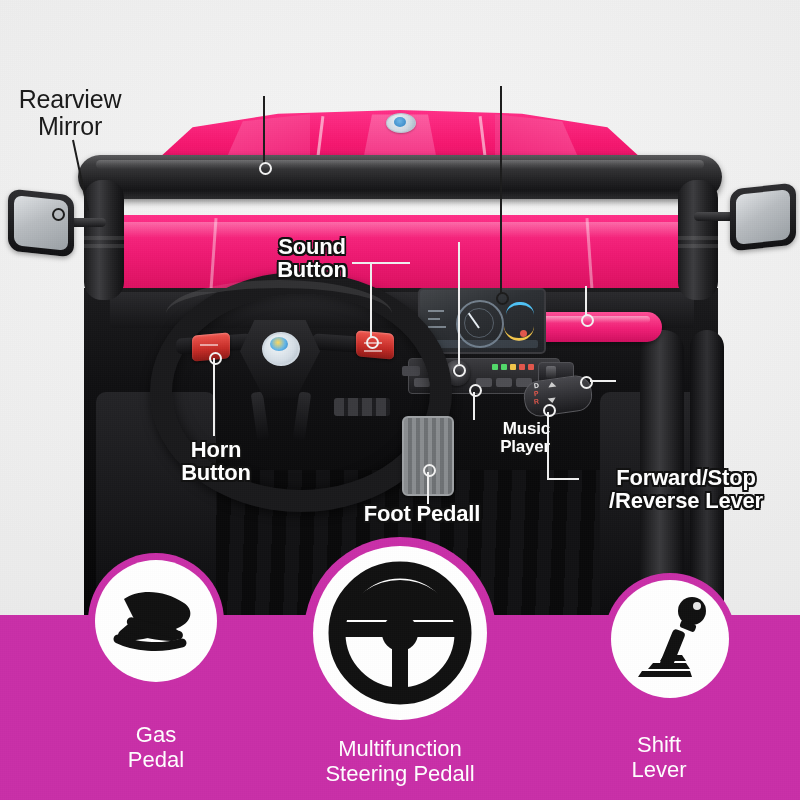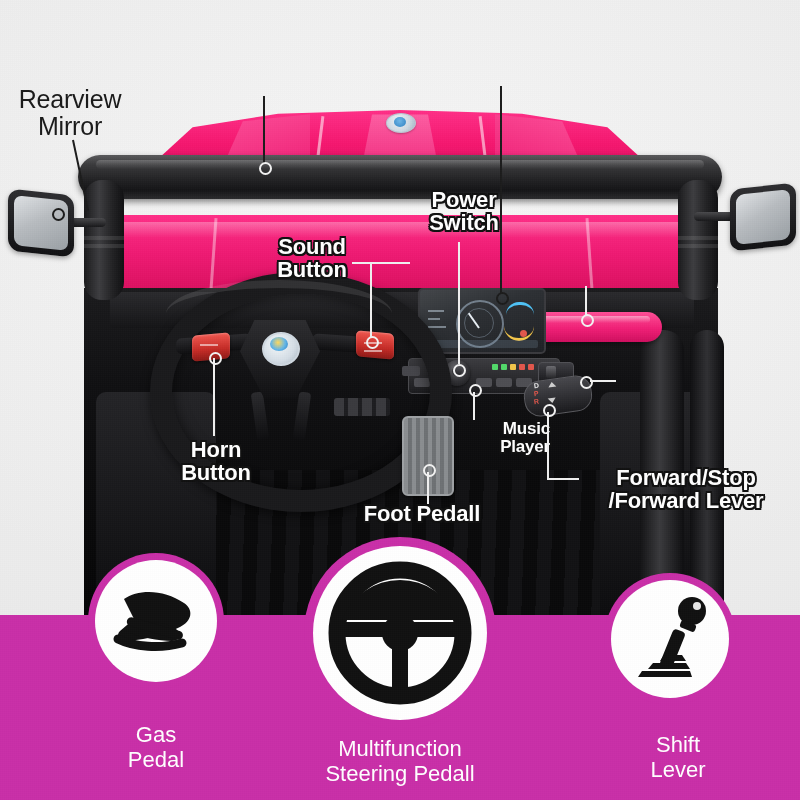--- a/index.html
+++ b/index.html
@@ -354,22 +354,20 @@
 
   <div class="lead v" style="left:500px;top:86px;height:208px;"></div>
   <div class="dot" style="left:496px;top:292px;"></div>
 
   <div class="label outlined" style="left:252px;top:235px;font-size:22px;text-align:center;width:120px;">Sound
 Button</div>
   <div class="lead h light" style="left:352px;top:262px;width:58px;"></div>
   <div class="lead v light" style="left:370px;top:262px;height:76px;"></div>
   <div class="dot light" style="left:366px;top:336px;"></div>
 
-  <div class="label outlined" style="left:400px;top:188px;font-size:22px;text-align:center;width:128px;">Power
-Switch</div>
   <div class="lead v light" style="left:458px;top:242px;height:122px;"></div>
   <div class="dot light" style="left:453px;top:364px;"></div>
 
   <div class="lead v light" style="left:585px;top:286px;height:30px;"></div>
   <div class="dot light" style="left:581px;top:314px;"></div>
 
   <div class="label outlined" style="left:156px;top:438px;font-size:22px;text-align:center;width:120px;">Horn
 Button</div>
   <div class="lead v light" style="left:213px;top:358px;height:78px;"></div>
   <div class="dot light" style="left:209px;top:352px;"></div>
@@ -380,21 +378,21 @@
   <div class="dot light" style="left:469px;top:384px;"></div>
 
   <div class="label outlined" style="left:352px;top:502px;font-size:22px;text-align:center;width:140px;">Foot Pedall</div>
   <div class="lead v light" style="left:427px;top:472px;height:32px;"></div>
   <div class="dot light" style="left:423px;top:464px;"></div>
 
   <div class="lead h light" style="left:590px;top:380px;width:26px;"></div>
   <div class="dot light" style="left:580px;top:376px;"></div>
 
   <div class="label outlined" style="left:580px;top:466px;font-size:22px;text-align:center;width:212px;">Forward/Stop
-/Forward Lever</div>
+/Reverse Lever</div>
   <div class="lead v light" style="left:547px;top:412px;height:66px;"></div>
   <div class="lead h light" style="left:547px;top:478px;width:32px;"></div>
   <div class="dot light" style="left:543px;top:404px;"></div>
 
   <div id="banner">
     <div id="banner-bg" style="background: rgb(201, 47, 168);"></div>
 
     <div class="feat">
       <div class="feat-ring" style="left:88px;top:-62px;width:136px;height:136px;background:#c92fa8;"></div>
       <div class="feat-circle" style="left:95px;top:-55px;width:122px;height:122px;">
@@ -430,19 +428,19 @@
         <svg width="100" height="100" viewBox="0 0 100 100">
           <circle cx="72" cy="22" r="14" fill="#111"></circle>
           <circle cx="77" cy="17" r="4" fill="#fff" opacity=".9"></circle>
           <rect x="60" y="33" width="16" height="8" rx="3" transform="rotate(22 68 37)" fill="#111"></rect>
           <rect x="46" y="40" width="13" height="40" rx="4" transform="rotate(22 52 60)" fill="#111"></rect>
           <path d="M44 66 L62 66 L66 72 L40 72 Z" fill="#111"></path>
           <path d="M33 74 L66 74 L70 80 L28 80 Z" fill="#111"></path>
           <path d="M22 82 L70 82 L72 88 L18 88 Z" fill="#111"></path>
         </svg>
       </div>
-      <div class="feat-label" style="left:568px;top:118px;">Shift
+      <div class="feat-label" style="left:549px;top:118px;">Shift
 Lever</div>
     </div>
   </div>
 
   <div id="grain"></div>
 </div>
 
 </body></html>

